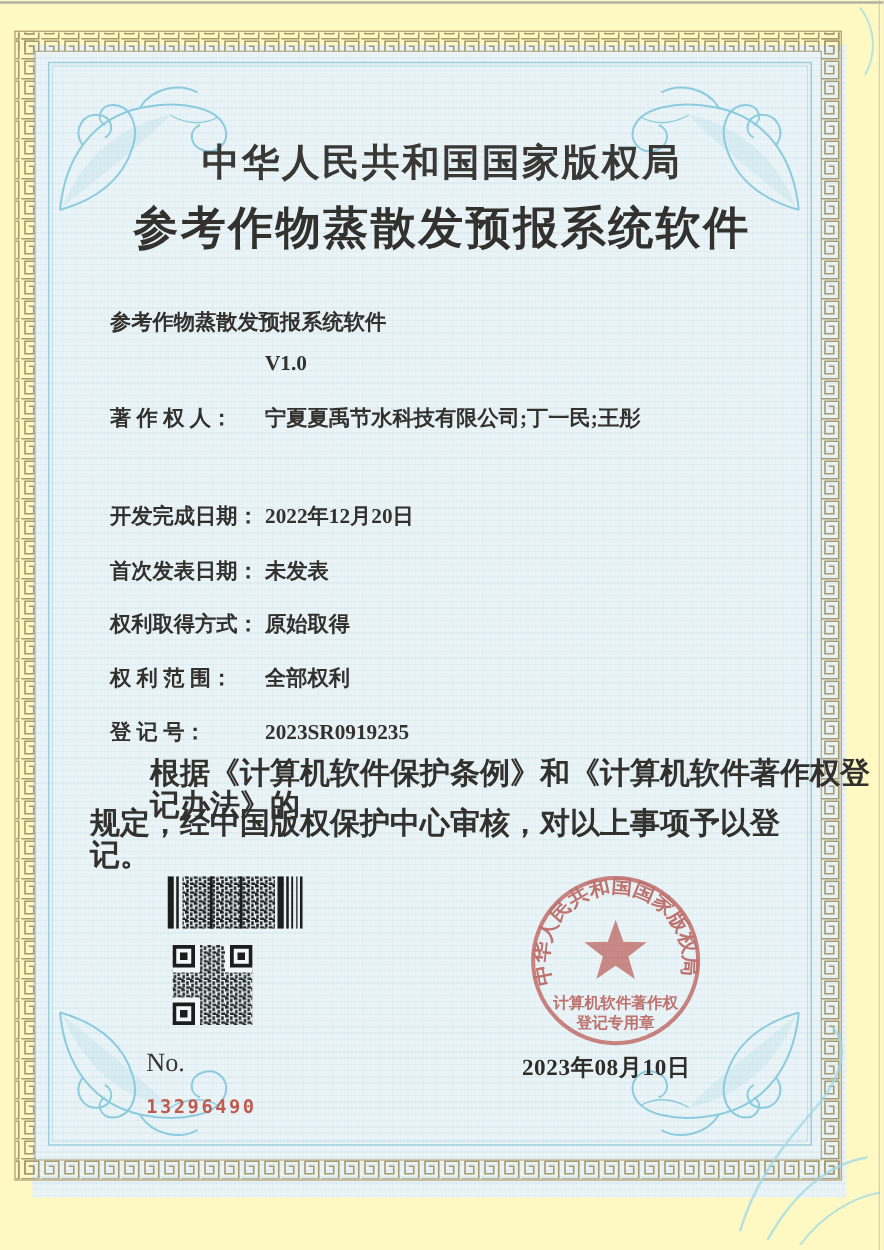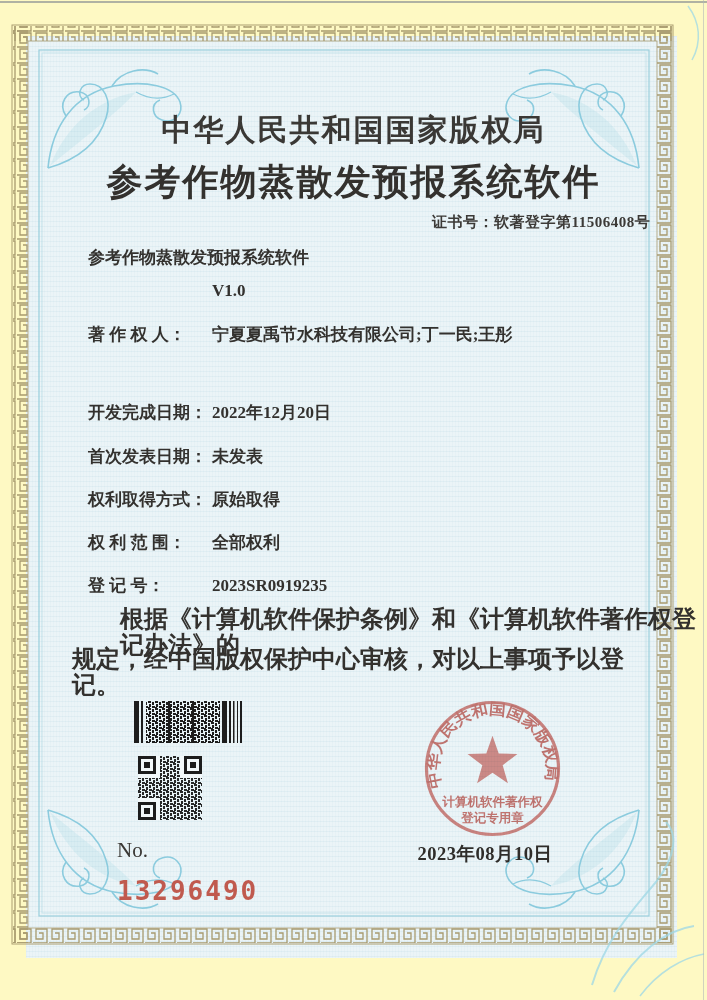--- a/index.html
+++ b/index.html
@@ -34,21 +34,21 @@
   }
   .row{position:absolute;left:88px;display:flex;font-size:17px;line-height:24px;white-space:nowrap;}
   .row .lbl{width:124px;font-weight:700;flex:none;}
   .row .val{font-weight:600;text-align:right;}
   .val-cont{position:absolute;left:212px;font-size:17px;font-weight:600;line-height:24px;text-align:right;}
   .stmt{position:absolute;left:72px;width:578px;font-size:24px;font-weight:700;line-height:26px;color:#33312e;}
   .stmt.l1{padding-left:2em;}
   .serial-line{position:absolute;left:117px;top:838px;display:flex;align-items:baseline;gap:13px;flex-direction:column;}
   .serial-line .no{font-size:21px;color:#3a3835;}
   .serial-line .num{font-family:"DejaVu Sans Mono","Liberation Mono",monospace;
-    font-size:26px;letter-spacing:2px;color:#c05a4e;font-weight:600;}
+    font-size:15px;letter-spacing:2px;color:#c05a4e;font-weight:600;}
   .issue-date{position:absolute;left:405px;top:841px;width:160px;text-align:center;
     font-size:18.5px;font-weight:600;letter-spacing:.5px;color:#2f2d2a;}
   .graphic{position:absolute;}
   .seal-svg{mix-blend-mode:multiply;opacity:.93;}
 </style>
 </head>
 <body>
 
 <div class="page">
 
@@ -102,23 +102,20 @@
       <path d="M640,996 C658,972 682,958 704,954" stroke-width="1.5"></path>
       <path d="M688,6 C700,22 702,42 692,60" stroke-width="1.5"></path>
     </g>
   </svg>
 
   <div class="scan-top"></div>
   <div class="scan-right"></div>
 
   <div class="authority">中华人民共和国国家版权局</div>
   <div class="cert-title">参考作物蒸散发预报系统软件</div>
-  <div class="cert-no">
-    <span>证书号：</span><span>软著登字第11506408号</span>
-  </div>
 
   <div class="row" style="top:246px">
     <span class="val">参考作物蒸散发预报系统软件</span>
   </div>
   <div class="val-cont" style="top:279px">V1.0</div>
 
   <div class="row" style="top:323px">
     <span class="lbl">著 作 权 人：</span>
     <span class="val">宁夏夏禹节水科技有限公司;丁一民;王彤</span>
   </div>

